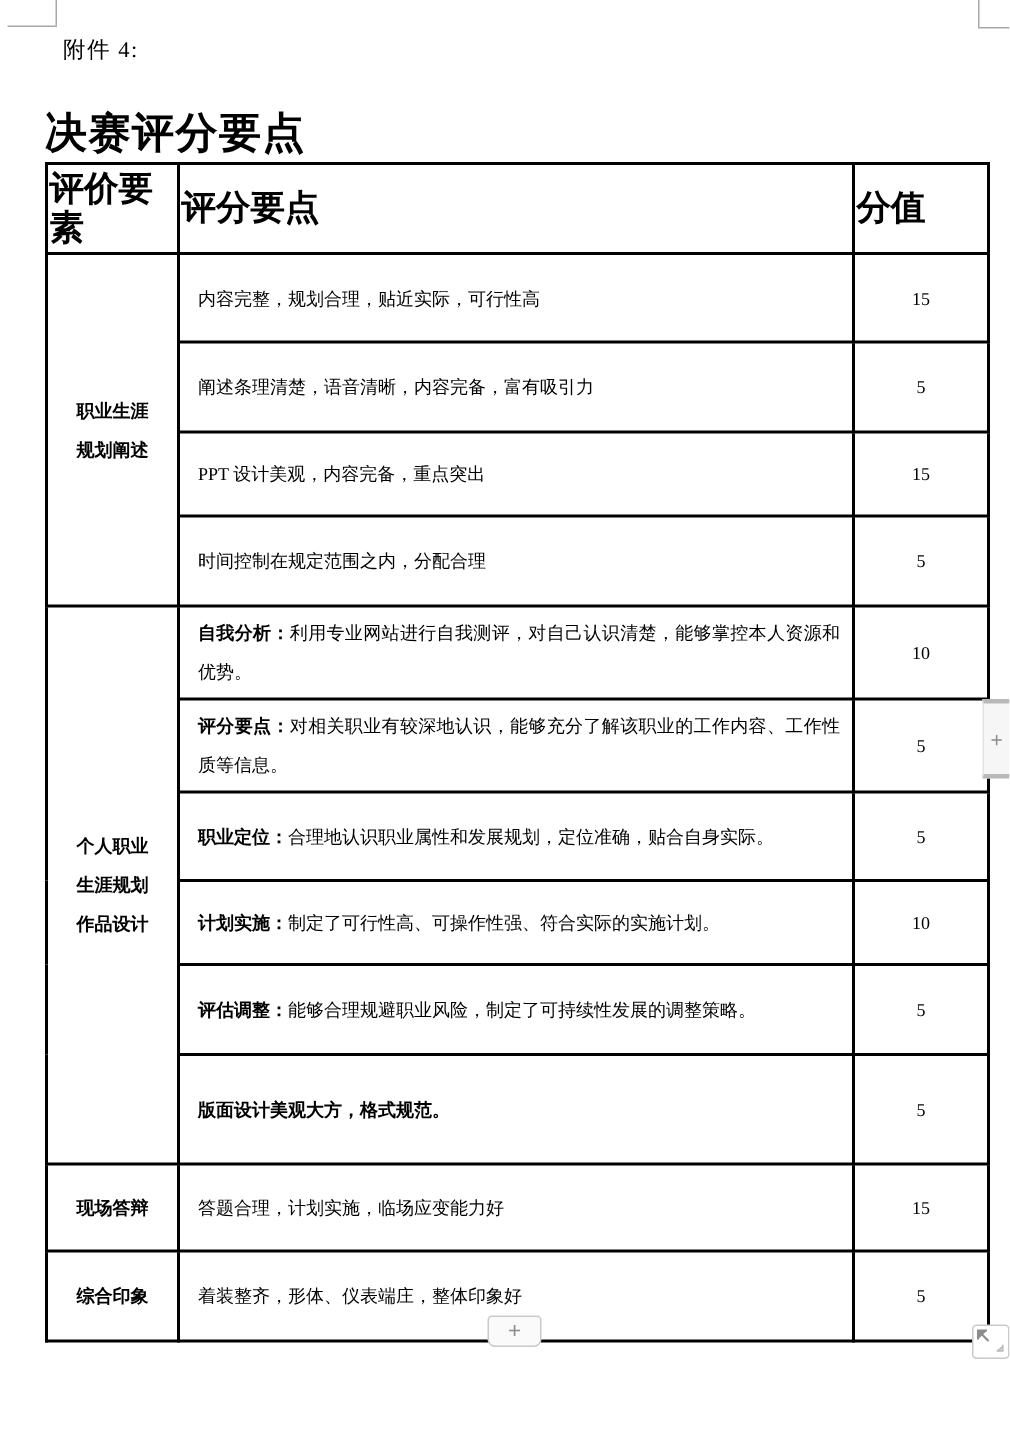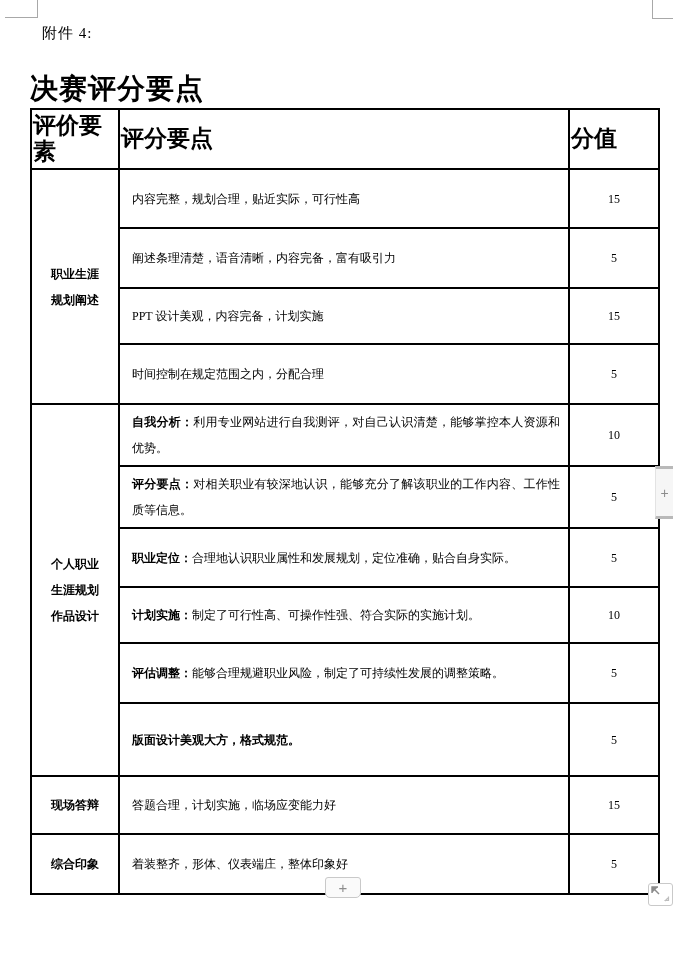--- a/index.html
+++ b/index.html
@@ -93,21 +93,21 @@
   <tr class="h59">
     <td class="cat" rowspan="4"><span class="wrap">职业生涯规划阐述</span></td>
     <td class="pts"><b></b><span>内容完整，规划合理，贴近实际，可行性高</span></td>
     <td class="score-val">15</td>
   </tr>
   <tr class="h60">
     <td class="pts"><b></b><span>阐述条理清楚，语音清晰，内容完备，富有吸引力</span></td>
     <td class="score-val">5</td>
   </tr>
   <tr class="h56">
-    <td class="pts"><b></b><span>PPT 设计美观，内容完备，计划实施</span></td>
+    <td class="pts"><b></b><span>PPT 设计美观，内容完备，重点突出</span></td>
     <td class="score-val">15</td>
   </tr>
   <tr class="h60">
     <td class="pts"><b></b><span>时间控制在规定范围之内，分配合理</span></td>
     <td class="score-val">5</td>
   </tr>
 
   <tr class="h60">
     <td class="cat" rowspan="6"><span class="wrap">个人职业生涯规划作品设计</span></td>
     <td class="pts"><b>自我分析：</b><span>利用专业网站进行自我测评，对自己认识清楚，能够掌控本人资源和优势。</span></td>

